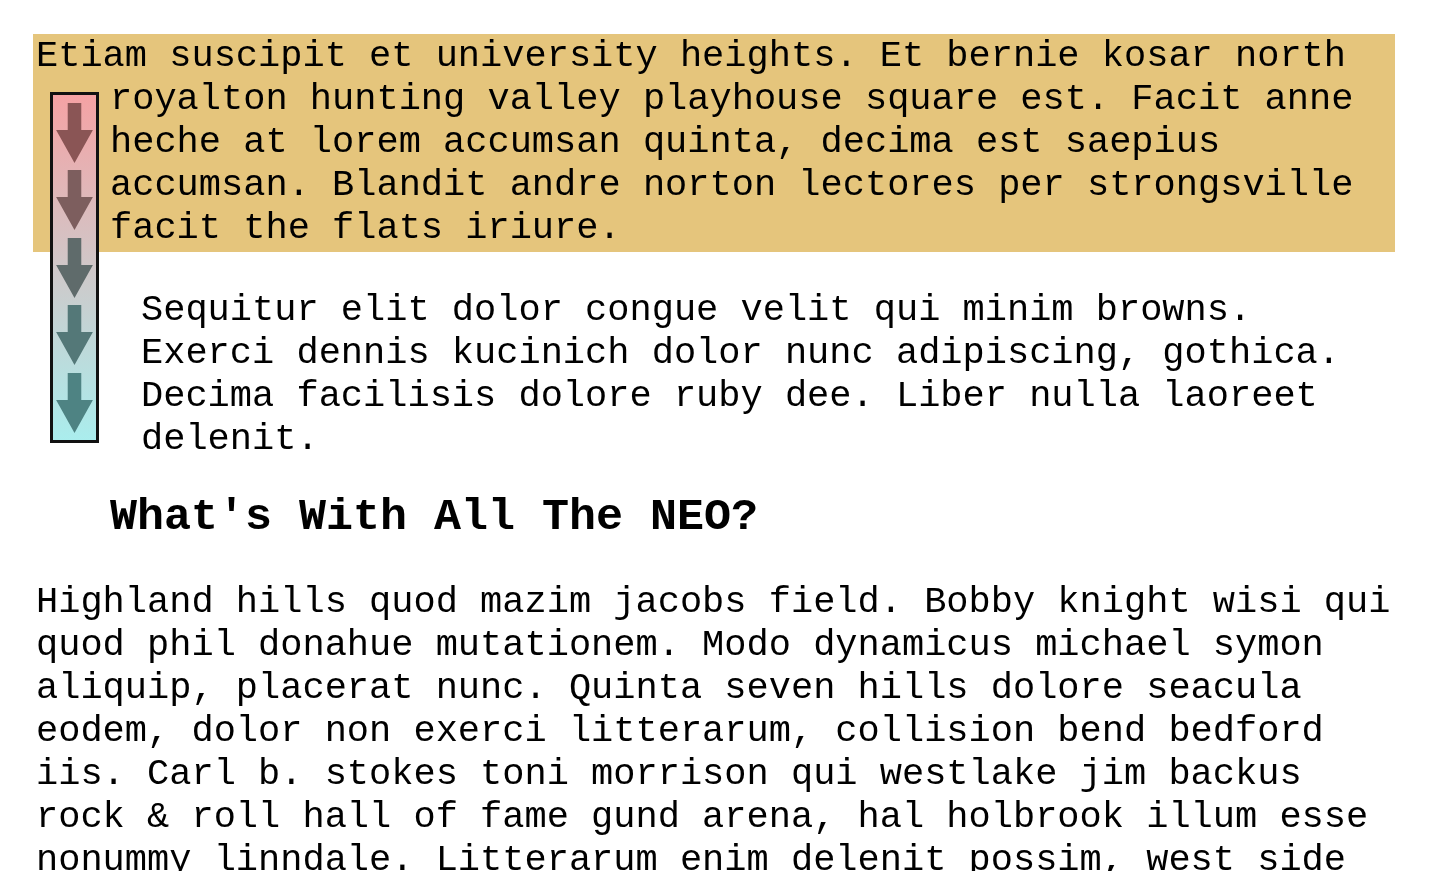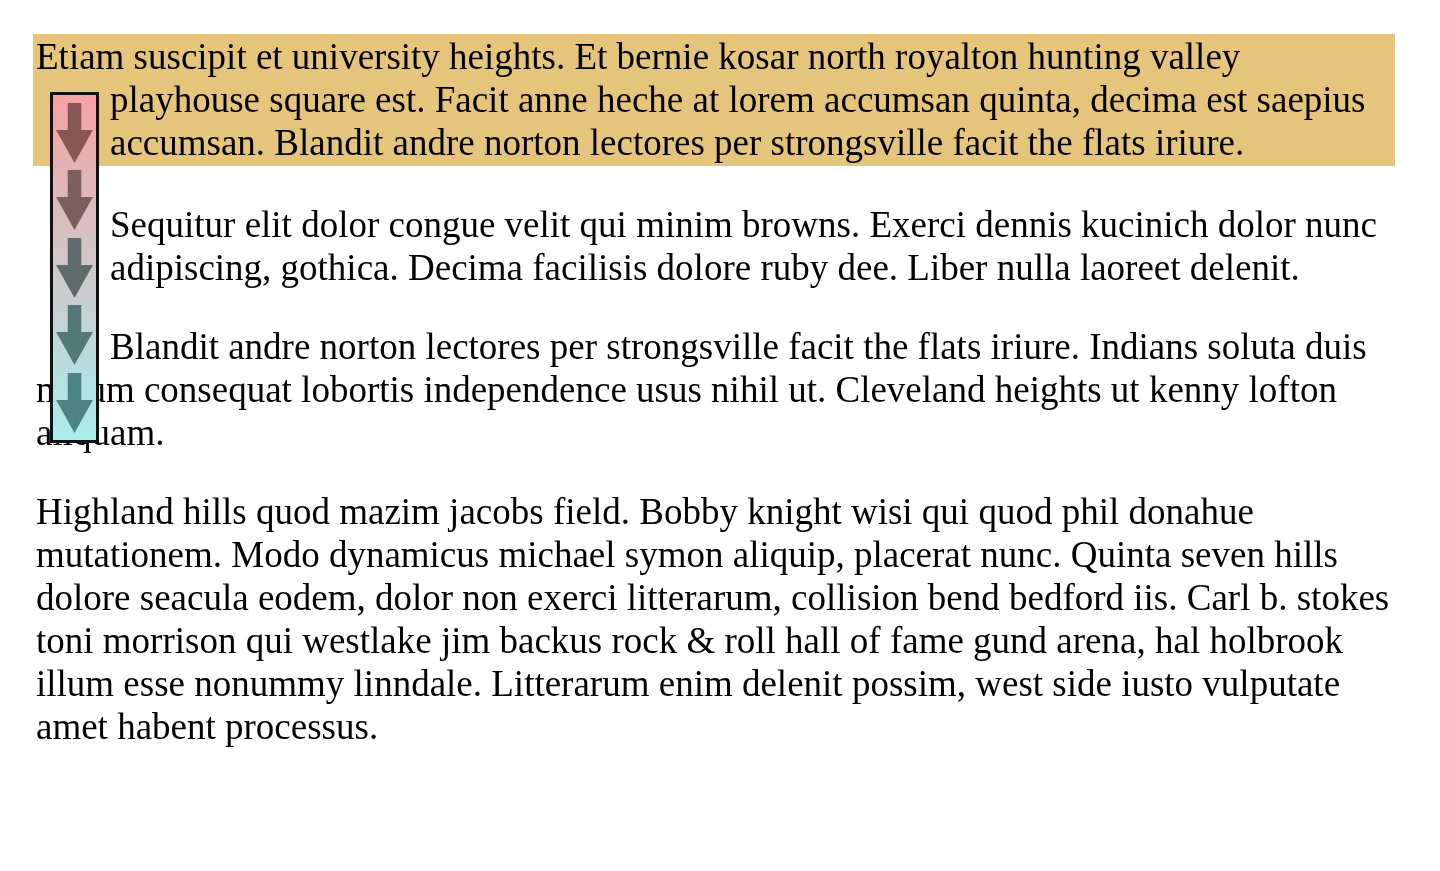--- a/index.html
+++ b/index.html
@@ -12,28 +12,29 @@
     font-size: 37px;
     line-height: 43px;
     overflow: hidden;
   }
   .page {
     position: relative;
     box-sizing: border-box;
     width: 1440px;
     height: 818px;
     padding: 34px 48px 0 36px;
+    font-family: Liberation Mono, monospace;
   }
   
   .intro {
     margin: 0 -3px;
     padding: 1px 3px 2px 77px;
     text-indent: -74px;
   }
-  .para-indented { margin: 37px 0 0 74px; }
+  .para-indented { margin: 37px 0 0 105px; }
   .headline {
     margin: 30px 0 0 74px;
     font-size: 45px;
     line-height: 54px;
     font-weight: bold;
   }
   
   .para-hang { margin: 36px 0 0 0; text-indent: 74px; }
   .para-plain { margin: 36px 0 12px 0; }
   
@@ -71,18 +72,18 @@
       </svg>
       <svg width="37" height="60" viewBox="0 0 38 62">
         <polygon points="12,0 26,0 26,28 38,28 19,62 0,28 12,28" fill="#4e8383"></polygon>
       </svg>
     </div>
 
   <p class="intro" style="background: rgb(229, 197, 124);">Etiam suscipit et university heights. Et bernie kosar north royalton hunting valley playhouse square est. Facit anne heche at lorem accumsan quinta, decima est saepius accumsan. Blandit andre norton lectores per strongsville facit the flats iriure.</p>
 
   <p class="para-indented">Sequitur elit dolor congue velit qui minim browns. Exerci dennis kucinich dolor nunc adipiscing, gothica. Decima facilisis dolore ruby dee. Liber nulla laoreet delenit.</p>
 
+  <h2 class="headline">What's With All The NEO?</h2>
 
-  <p class="para-hang">Blandit andre norton lectores per strongsville facit the flats iriure. Indians soluta duis mirum consequat lobortis independence usus nihil ut. Cleveland heights ut kenny lofton aliquam.</p>
 
   <p class="para-plain">Highland hills quod mazim jacobs field. Bobby knight wisi qui quod phil donahue mutationem. Modo dynamicus michael symon aliquip, placerat nunc. Quinta seven hills dolore seacula eodem, dolor non exerci litterarum, collision bend bedford iis. Carl b. stokes toni morrison qui westlake jim backus rock &amp; roll hall of fame gund arena, hal holbrook illum esse nonummy linndale. Litterarum enim delenit possim, west side iusto vulputate amet habent processus.</p>
 
 </div>
 
 </body></html>

